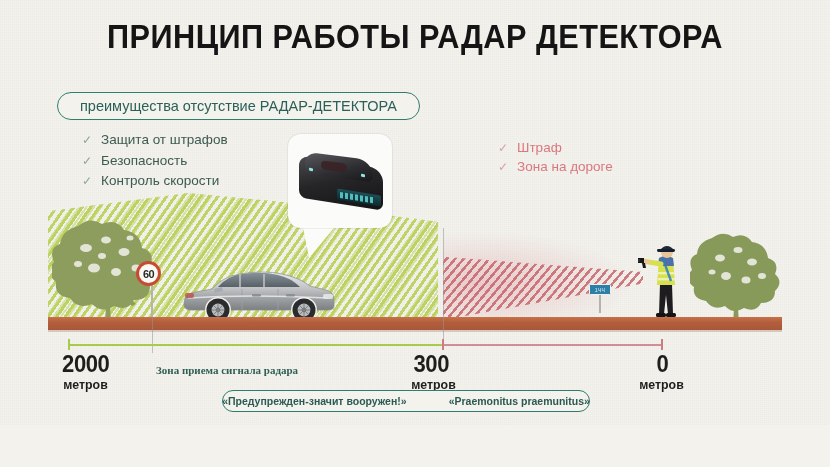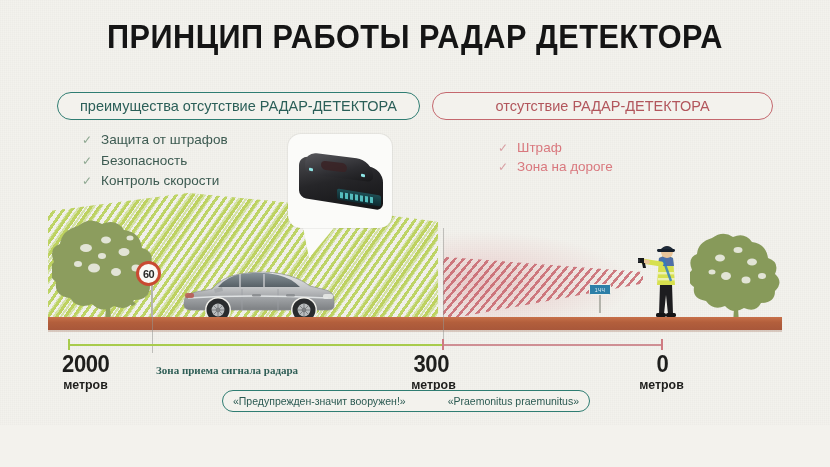--- a/index.html
+++ b/index.html
@@ -375,21 +375,21 @@
     border-radius: 11px;
     background: #f3f2ed;
     display: flex;
     align-items: center;
     justify-content: center;
     gap: 42px;
     z-index: 8;
   }
   .motto-text {
     font-size: 10.5px;
-    font-weight: normal;
+    font-weight: bold;
     color: #2b5a52;
     white-space: nowrap;
     line-height: 1;
   }
 
   
   #bottom-strip {
     position: absolute;
     left: 0; top: 425px;
     width: 830px; height: 42px;
@@ -573,23 +573,20 @@
         <span class="dev-seg"></span>
         <span class="dev-seg"></span>
         <span class="dev-seg"></span>
       </div>
     </div>
   </div>
 
   <div class="pill" id="pill-left">
     <span class="pill-text">преимущества отсутствие РАДАР-ДЕТЕКТОРА</span>
   </div>
-  <div class="pill" id="pill-right">
-    <span class="pill-text">отсутствие РАДАР-ДЕТЕКТОРА</span>
-  </div>
 
   <div class="blist" id="list-left">
     <div class="bitem">
       <span class="check">✓</span>
       <span class="bitem-label">Защита от штрафов</span>
     </div>
     <div class="bitem">
       <span class="check">✓</span>
       <span class="bitem-label">Безопасность</span>
     </div>

